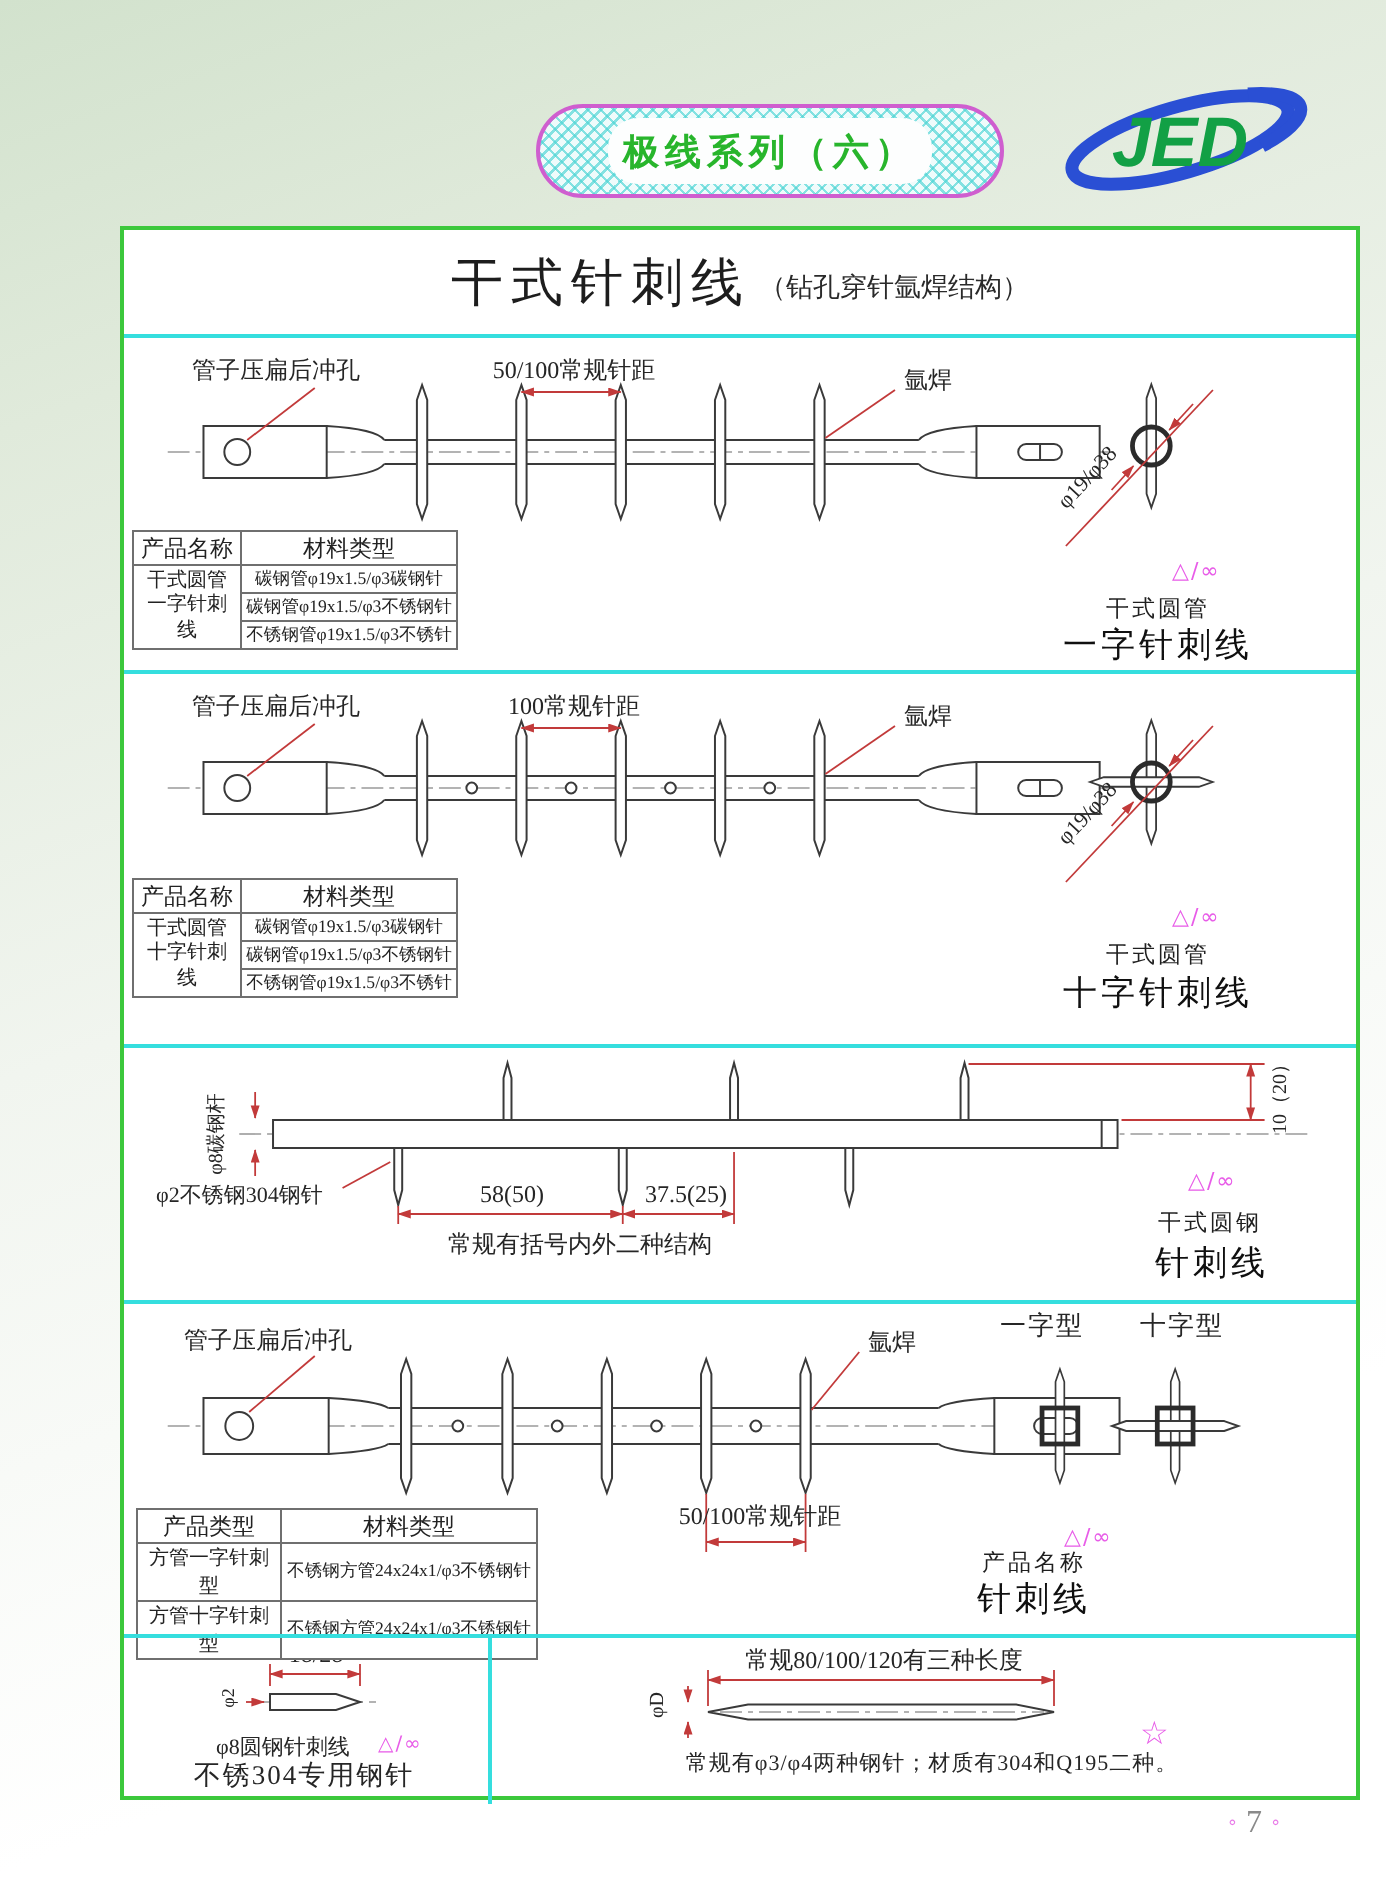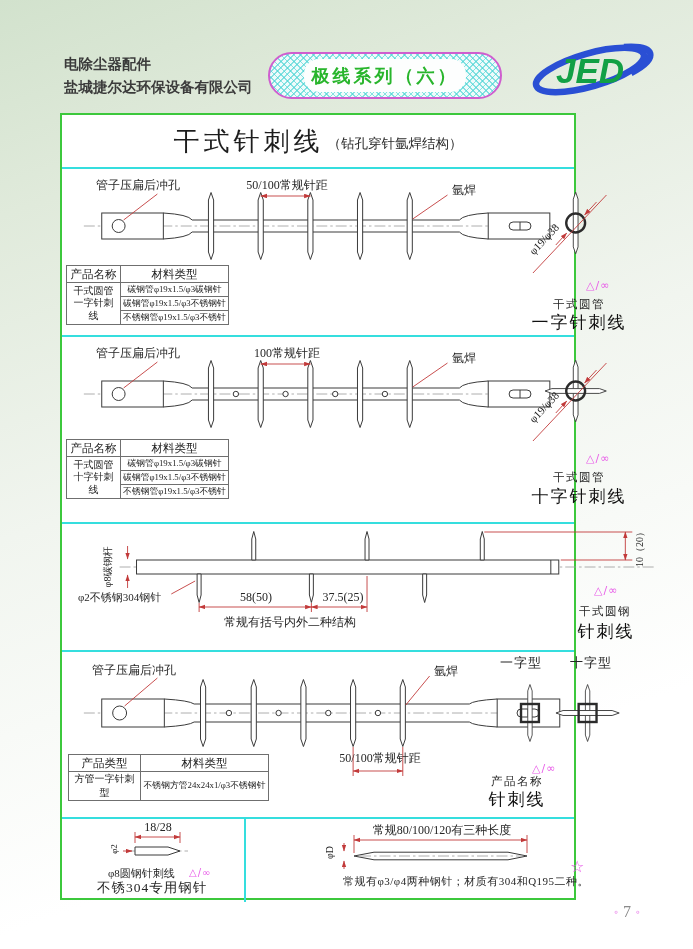--- a/index.html
+++ b/index.html
@@ -14,21 +14,21 @@
            border:2px solid #cf5ecf; border-radius:24px;
            background:
              repeating-linear-gradient(45deg, rgba(75,212,212,.65) 0 1.3px, transparent 1.3px 4.6px),
              repeating-linear-gradient(-45deg, rgba(75,212,212,.65) 0 1.3px, transparent 1.3px 4.6px),
              #effbfb; }
   .badge-inner { position:absolute; left:34px; right:34px; top:5px; bottom:5px; background:#fdfefe; border-radius:15px; }
   .badge-text { position:absolute; inset:0; display:flex; align-items:center; justify-content:center;
                 color:#28b52c; font-size:18px; font-weight:bold; letter-spacing:3px; }
   .logo { position:absolute; left:528px; top:38px; width:130px; height:66px; }
   
-  .main { position:absolute; left:60px; top:113px; width:516px; height:787px;
+  .main { position:absolute; left:60px; top:113px; width:620px; height:787px;
           background:#fff; border:2px solid #3cc83c; }
   .hdiv { position:absolute; left:0; width:100%; height:2px; background:#35dede; z-index:5; }
   .vdiv { position:absolute; top:704px; left:182px; width:2px; height:83px; background:#35dede; z-index:5; }
   .titlebar { position:absolute; left:0; top:0; width:100%; height:52px;
               display:flex; align-items:center; justify-content:center; }
   .title-main { font-size:26px; letter-spacing:4px; color:#1d1d1d; }
   .title-sub { font-size:13.5px; color:#2a2a2a; margin-left:4px; padding-top:6px; }
   .sec { position:absolute; left:0; width:616px; }
   .sec svg.draw { position:absolute; inset:0; width:100%; height:100%; }
   
@@ -71,24 +71,20 @@
     <path id="ndlUp" d="M-2,0 L-2,-21 L0,-28.5 L2,-21 L2,0 Z"></path>
     <path id="ndlDn" d="M-2,0 L-2,21 L0,28.5 L2,21 L2,0 Z"></path>
     <marker id="ma" markerWidth="8" markerHeight="6" refX="7" refY="2.5" orient="auto-start-reverse">
       <path d="M0,0 L7.5,2.5 L0,5 Z" fill="#c23a3a"></path>
     </marker>
   </defs>
 </svg>
 
 <div class="page">
 
-  <div class="company">
-    <div>电除尘器配件</div>
-    <div>盐城捷尔达环保设备有限公司</div>
-  </div>
 
   <div class="badge">
     <div class="badge-inner"></div>
     <div class="badge-text">极线系列（六）</div>
   </div>
 
   <div class="logo">
     <svg width="130" height="66" viewBox="0 0 130 66">
       <ellipse cx="62" cy="32" rx="56" ry="16.5" transform="rotate(-16 62 32)" fill="none" stroke="#2a4fd4" stroke-width="6.5"></ellipse>
       <text x="62" y="45" text-anchor="middle" font-family="Liberation Sans, sans-serif" font-size="35" font-weight="bold" font-style="italic" fill="#12a045">JED</text>
@@ -326,20 +322,24 @@
           </colgroup>
         <tbody>
             <tr>
           <th>产品类型</th>
           <th>材料类型</th>
         </tr>
         <tr>
           <td class="ptype">方管一字针刺型</td>
           <td class="mat">不锈钢方管24x24x1/φ3不锈钢针</td>
         </tr>
+        <tr>
+          <td class="ptype">方管十字针刺型</td>
+          <td class="mat">不锈钢方管24x24x1/φ3不锈钢针</td>
+        </tr>
       </tbody>
         </table>
     </div>
 
     <div class="sec" style="top:704px;height:83px;width:182px">
       <svg class="draw" viewBox="0 0 182 83" preserveAspectRatio="none">
         <line class="red" x1="73" y1="13" x2="73" y2="24"></line>
         <line class="red" x1="118" y1="13" x2="118" y2="24"></line>
         <line class="red" x1="73" y1="18" x2="118" y2="18" marker-start="url(#ma)" marker-end="url(#ma)"></line>
         <line class="cl" x1="64" y1="32" x2="126" y2="32"></line>

